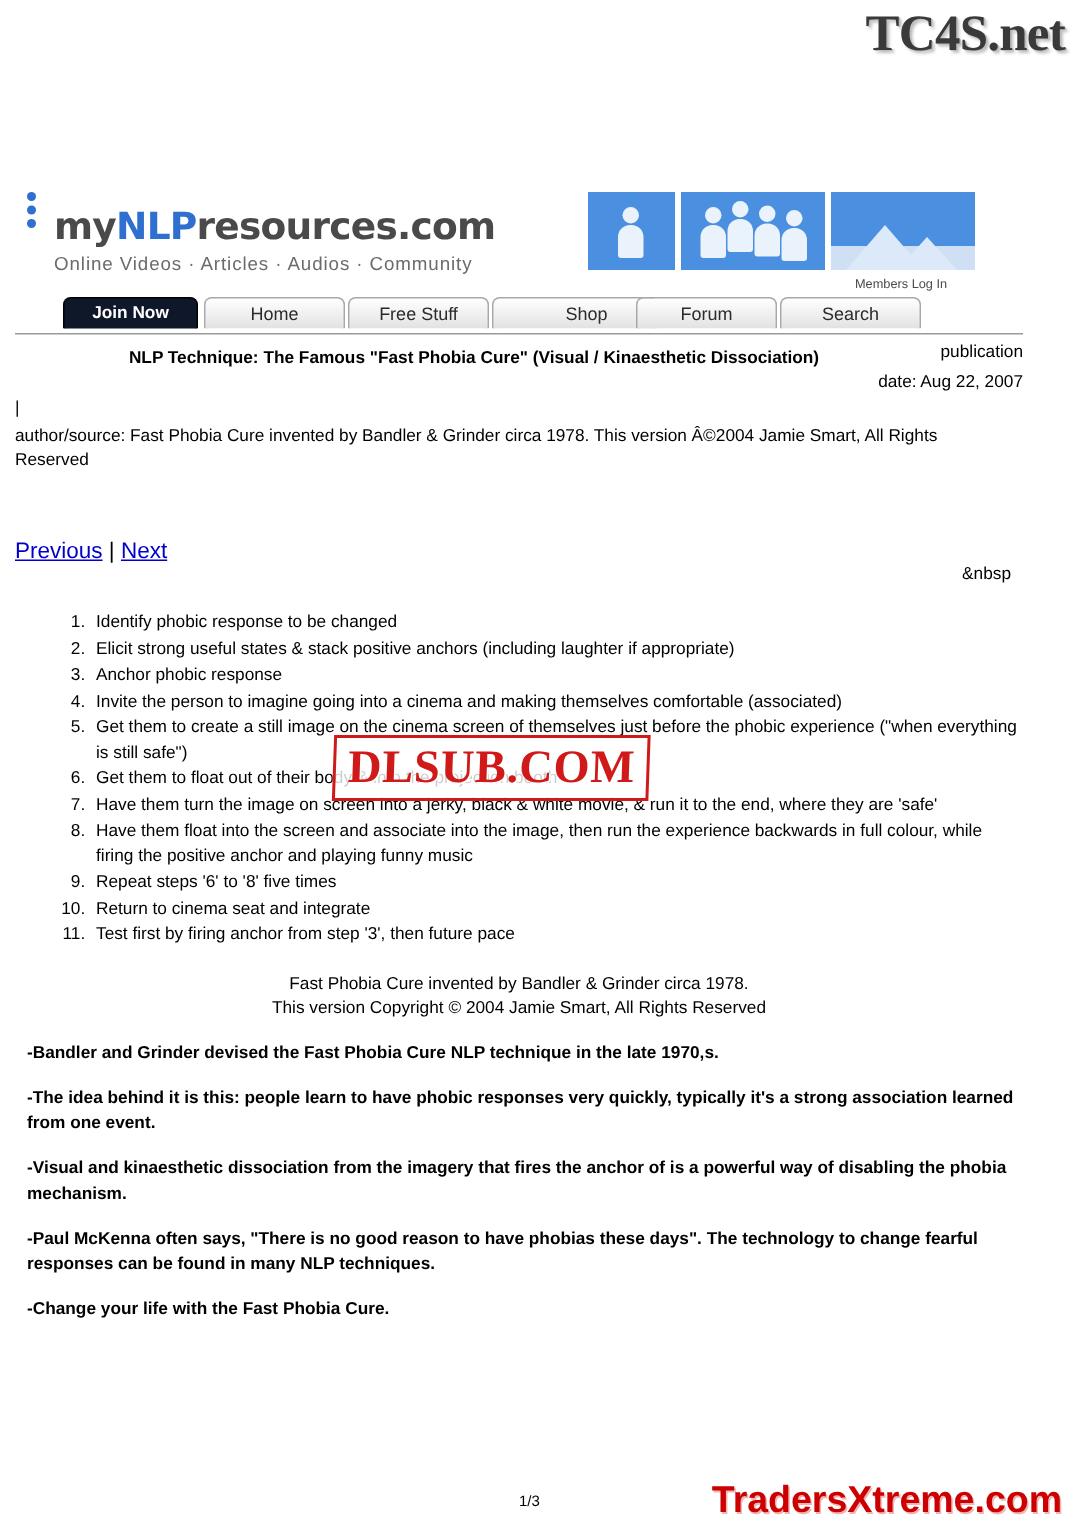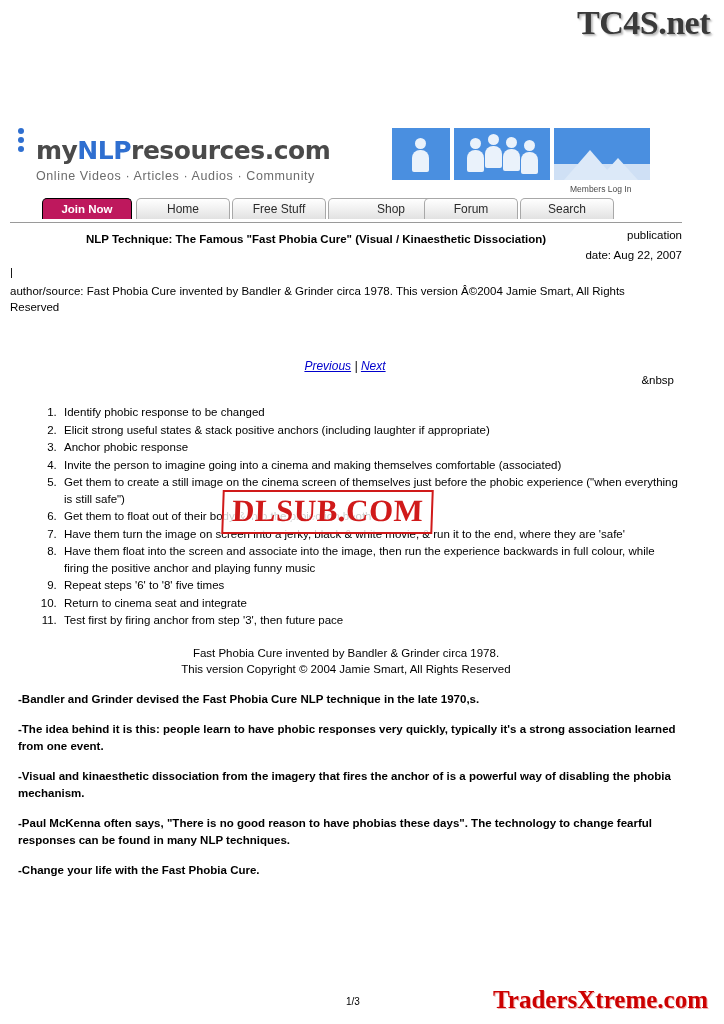--- a/index.html
+++ b/index.html
@@ -149,21 +149,21 @@
     line-height: 20px;
     text-align: center;
     font-size: 12px;
     color: #2b2b2b;
     background: linear-gradient(#ffffff, #e2e2e2);
     border: 1px solid #a8a8a8;
     border-bottom: none;
     border-radius: 5px 5px 0 0;
   }
   .tab.join {
-    background: #be185d;
+    background: #0f172a;
     color: #ffffff;
     font-weight: bold;
     font-size: 11.5px;
     border-color: #000000;
   }
 
   
   .article-head {
     position: relative;
     margin-top: 6px;
@@ -191,25 +191,24 @@
     margin-top: 2px;
   }
   .author-source {
     font-size: 11.5px;
     line-height: 16px;
     margin-top: 4px;
     max-width: 640px;
   }
 
   .nav-links {
-    text-align: center;
+    text-align: left;
     margin-top: 44px;
-    font-size: 12px;
+    font-size: 15px;
     padding-right: 2px;
-    font-style: italic;
   }
   .nav-links a {
     color: #0000cc;
     text-decoration: underline;
   }
   .nbsp-line {
     text-align: right;
     font-size: 11.5px;
     padding-right: 8px;
     margin-top: 1px;
@@ -265,21 +264,21 @@
     position: absolute;
     left: 346px;
     top: 996px;
     font-size: 10px;
     color: #000;
   }
   .traders {
     position: absolute;
     right: 16px;
     top: 986px;
-    font-family: Liberation Serif, serif;
+    font-family: Liberation Sans, sans-serif;
     font-size: 25px;
     font-weight: bold;
     color: #cc0000;
     text-shadow: 1px 1px 0 #f0b4b4;
   }
 </style>
 </head>
 <body>
 
 <div class="tc4s-watermark">TC4S.net</div>

